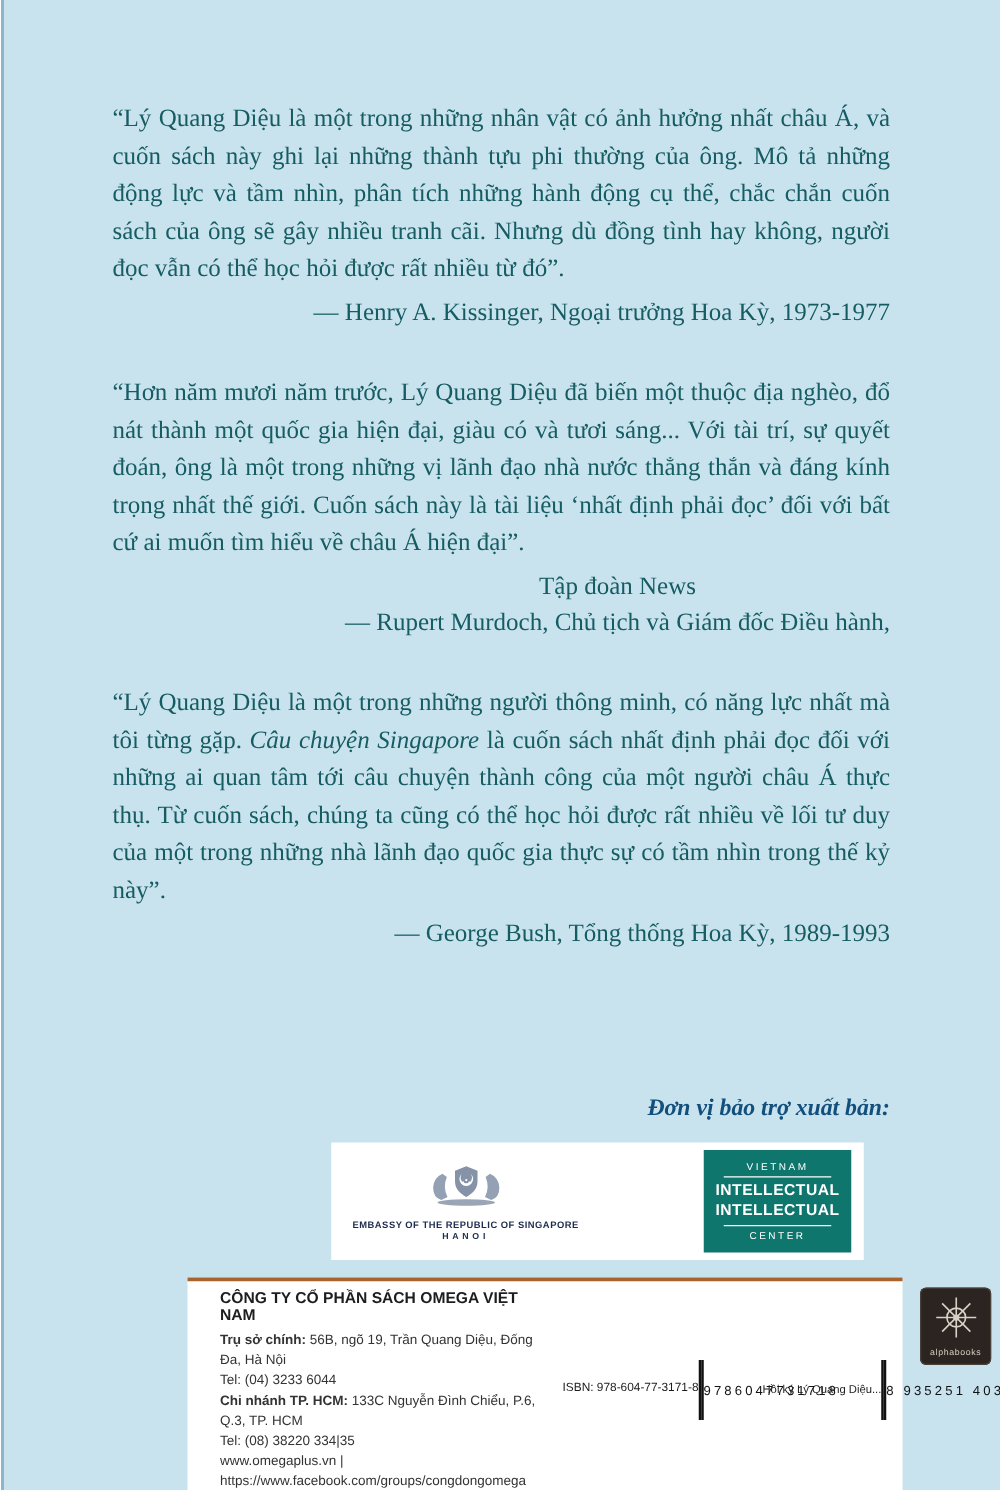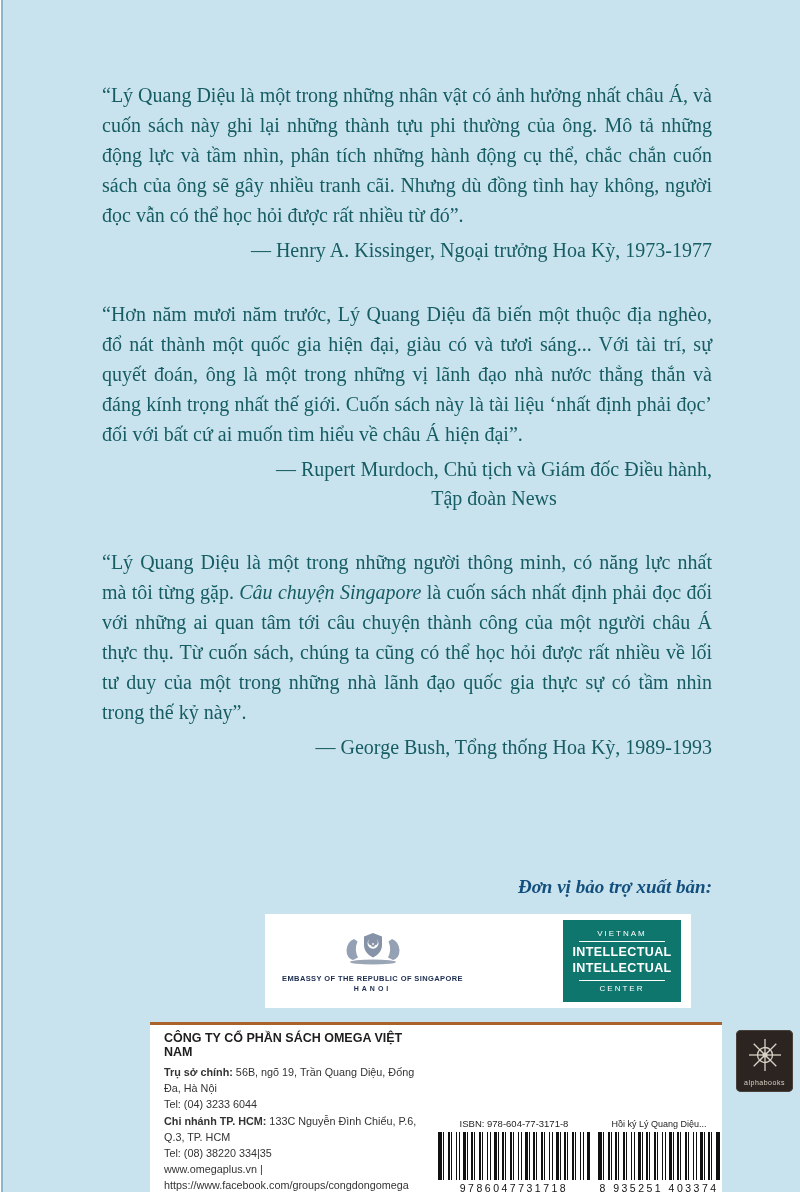--- a/index.html
+++ b/index.html
@@ -10,21 +10,21 @@
   }
   .spine-edge{
     position:absolute;left:0;top:0;width:6px;height:1192px;
     background:linear-gradient(90deg,#ffffff 0 1px,#8fb6c8 1px 3px,#c9e3ee 3px);
   }
   
   .quotes{
     position:absolute;left:90px;top:80px;width:622px;
     color:#155c63;
   }
-  .quote{margin-bottom:34px;margin-left:12px;}
+  .quote{margin-bottom:34px;}
   .quote-body{
     text-align:justify;font-size:20px;line-height:1.5;
   }
   .quote-attr{
     text-align:right;font-size:20px;line-height:1.45;margin-top:6px;
   }
   .attr-center-block{display:inline-block;text-align:center;}
   .italic{font-style:italic;}
   
   .sponsor-label{
@@ -67,25 +67,25 @@
   .vicc-rule{width:86px;height:1px;background:#ffffff;margin:3px 0;}
   
   .pub-box{
     position:absolute;left:150px;top:1022px;width:572px;
     background:#ffffff;
     border-top:3px solid #a8622a;border-bottom:3px solid #a8622a;
     font-family:"Liberation Sans","DejaVu Sans",sans-serif;
     box-sizing:border-box;
   }
   .pub-main{display:flex;padding:6px 10px 4px 14px;}
-  .pub-info{width:266px;flex:0 0 auto;}
+  .pub-info{width:266px;flex:0 0 auto;margin-left:12px;}
   .company{font-size:12.5px;font-weight:bold;color:#1d1d1d;margin-bottom:5px;}
   .info-line{font-size:10.8px;color:#333333;line-height:1.5;}
   .info-label{font-weight:bold;}
-  .bc-col{display:flex;flex-direction:column;align-items:center;justify-content:flex-end;}
+  .bc-col{display:flex;flex-direction:row;align-items:center;}
   .bc-col-1{width:152px;margin-left:8px;flex:0 0 auto;}
   .bc-col-2{width:122px;margin-left:8px;flex:0 0 auto;}
   .isbn-line{font-size:9.5px;color:#1d1d1d;margin-bottom:3px;white-space:nowrap;}
   .book-ref{font-size:9px;font-weight:normal;color:#1d1d1d;margin-bottom:3px;white-space:nowrap;}
   .barcode{
     height:48px;width:100%;
     background:
       repeating-linear-gradient(90deg,
         #111 0 1.5px,#fff 1.5px 3px,
         #111 3px 4px,#fff 4px 7.5px,
@@ -116,22 +116,22 @@
 
   <div class="quote">
     <div class="quote-body">“Lý Quang Diệu là một trong những nhân vật có ảnh hưởng nhất châu Á, và cuốn sách này ghi lại những thành tựu phi thường của ông. Mô tả những động lực và tầm nhìn, phân tích những hành động cụ thể, chắc chắn cuốn sách của ông sẽ gây nhiều tranh cãi. Nhưng dù đồng tình hay không, người đọc vẫn có thể học hỏi được rất nhiều từ đó”.</div>
     <div class="quote-attr">— Henry A. Kissinger, Ngoại trưởng Hoa Kỳ, 1973-1977</div>
   </div>
 
   <div class="quote">
     <div class="quote-body">“Hơn năm mươi năm trước, Lý Quang Diệu đã biến một thuộc địa nghèo, đổ nát thành một quốc gia hiện đại, giàu có và tươi sáng... Với tài trí, sự quyết đoán, ông là một trong những vị lãnh đạo nhà nước thẳng thắn và đáng kính trọng nhất thế giới. Cuốn sách này là tài liệu ‘nhất định phải đọc’ đối với bất cứ ai muốn tìm hiểu về châu Á hiện đại”.</div>
     <div class="quote-attr">
       <span class="attr-center-block">
+        <div>Tập đoàn News</div>
         <div>— Rupert Murdoch, Chủ tịch và Giám đốc Điều hành,</div>
-        <div>Tập đoàn News</div>
       </span>
     </div>
   </div>
 
   <div class="quote">
     <div class="quote-body"><span>“Lý Quang Diệu là một trong những người thông minh, có năng lực nhất mà tôi từng gặp. </span><span class="italic">Câu chuyện Singapore</span><span> là cuốn sách nhất định phải đọc đối với những ai quan tâm tới câu chuyện thành công của một người châu Á thực thụ. Từ cuốn sách, chúng ta cũng có thể học hỏi được rất nhiều về lối tư duy của một trong những nhà lãnh đạo quốc gia thực sự có tầm nhìn trong thế kỷ này”.</span></div>
     <div class="quote-attr">— George Bush, Tổng thống Hoa Kỳ, 1989-1993</div>
   </div>
 
 </div>

